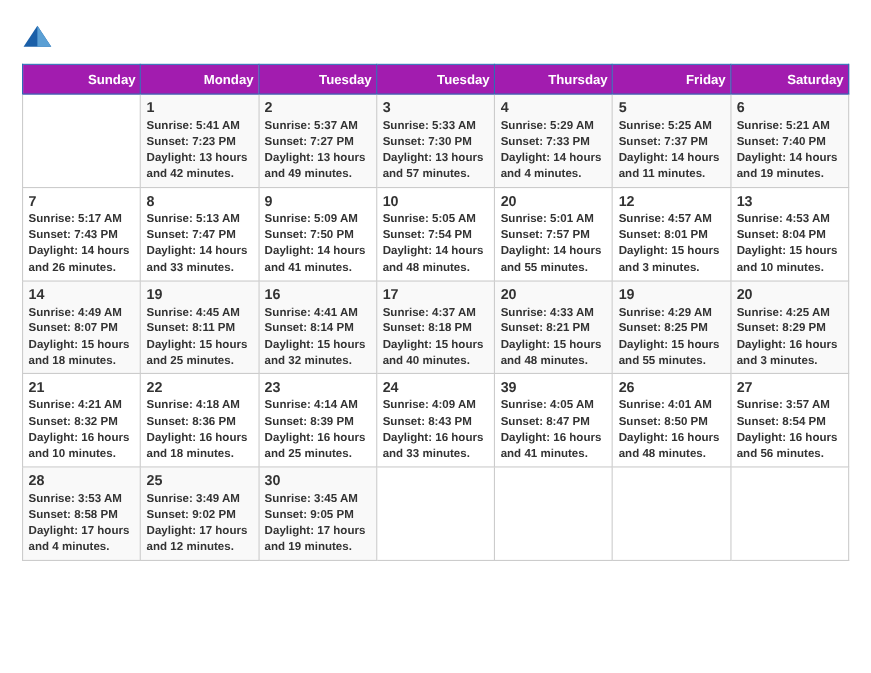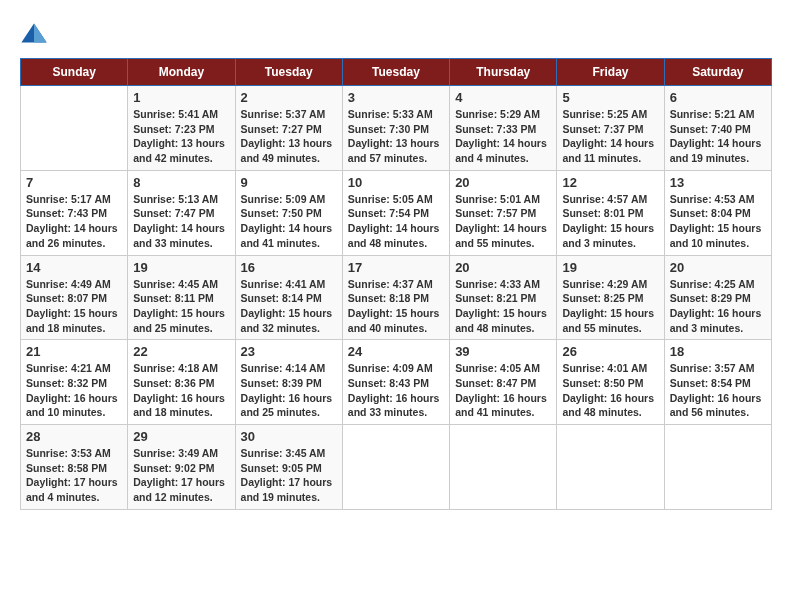--- a/index.html
+++ b/index.html
@@ -46,24 +46,24 @@
       font-size: 16px;
       font-weight: normal;
       color: #555;
     }
     table {
       width: 100%;
       border-collapse: collapse;
       font-size: 11px;
     }
     thead tr th {
-      background-color: #7f1d1d;
+      background-color: #a21caf;
       color: #fff;
       padding: 6px 4px;
-      text-align: center;
+      text-align: right;
       font-size: 12px;
       font-weight: bold;
       border: 1px solid #2e6db4;
     }
     tbody tr td {
       border: 1px solid #ccc;
       vertical-align: top;
       padding: 4px 5px;
       width: calc(100% / 7);
       min-height: 80px;
@@ -228,31 +228,31 @@
         </td>
         <td>
           <span class="day-num">39</span>
           <div class="sun-info">Sunrise: 4:05 AM<br>Sunset: 8:47 PM<br>Daylight: 16 hours<br>and 41 minutes.</div>
         </td>
         <td>
           <span class="day-num">26</span>
           <div class="sun-info">Sunrise: 4:01 AM<br>Sunset: 8:50 PM<br>Daylight: 16 hours<br>and 48 minutes.</div>
         </td>
         <td>
-          <span class="day-num">18</span>
+          <span class="day-num">27</span>
           <div class="sun-info">Sunrise: 3:57 AM<br>Sunset: 8:54 PM<br>Daylight: 16 hours<br>and 56 minutes.</div>
         </td>
       </tr>
       <tr>
         <td>
           <span class="day-num">28</span>
           <div class="sun-info">Sunrise: 3:53 AM<br>Sunset: 8:58 PM<br>Daylight: 17 hours<br>and 4 minutes.</div>
         </td>
         <td>
-          <span class="day-num">29</span>
+          <span class="day-num">25</span>
           <div class="sun-info">Sunrise: 3:49 AM<br>Sunset: 9:02 PM<br>Daylight: 17 hours<br>and 12 minutes.</div>
         </td>
         <td>
           <span class="day-num">30</span>
           <div class="sun-info">Sunrise: 3:45 AM<br>Sunset: 9:05 PM<br>Daylight: 17 hours<br>and 19 minutes.</div>
         </td>
         <td class="empty"></td>
         <td class="empty"></td>
         <td class="empty"></td>
         <td class="empty"></td>

